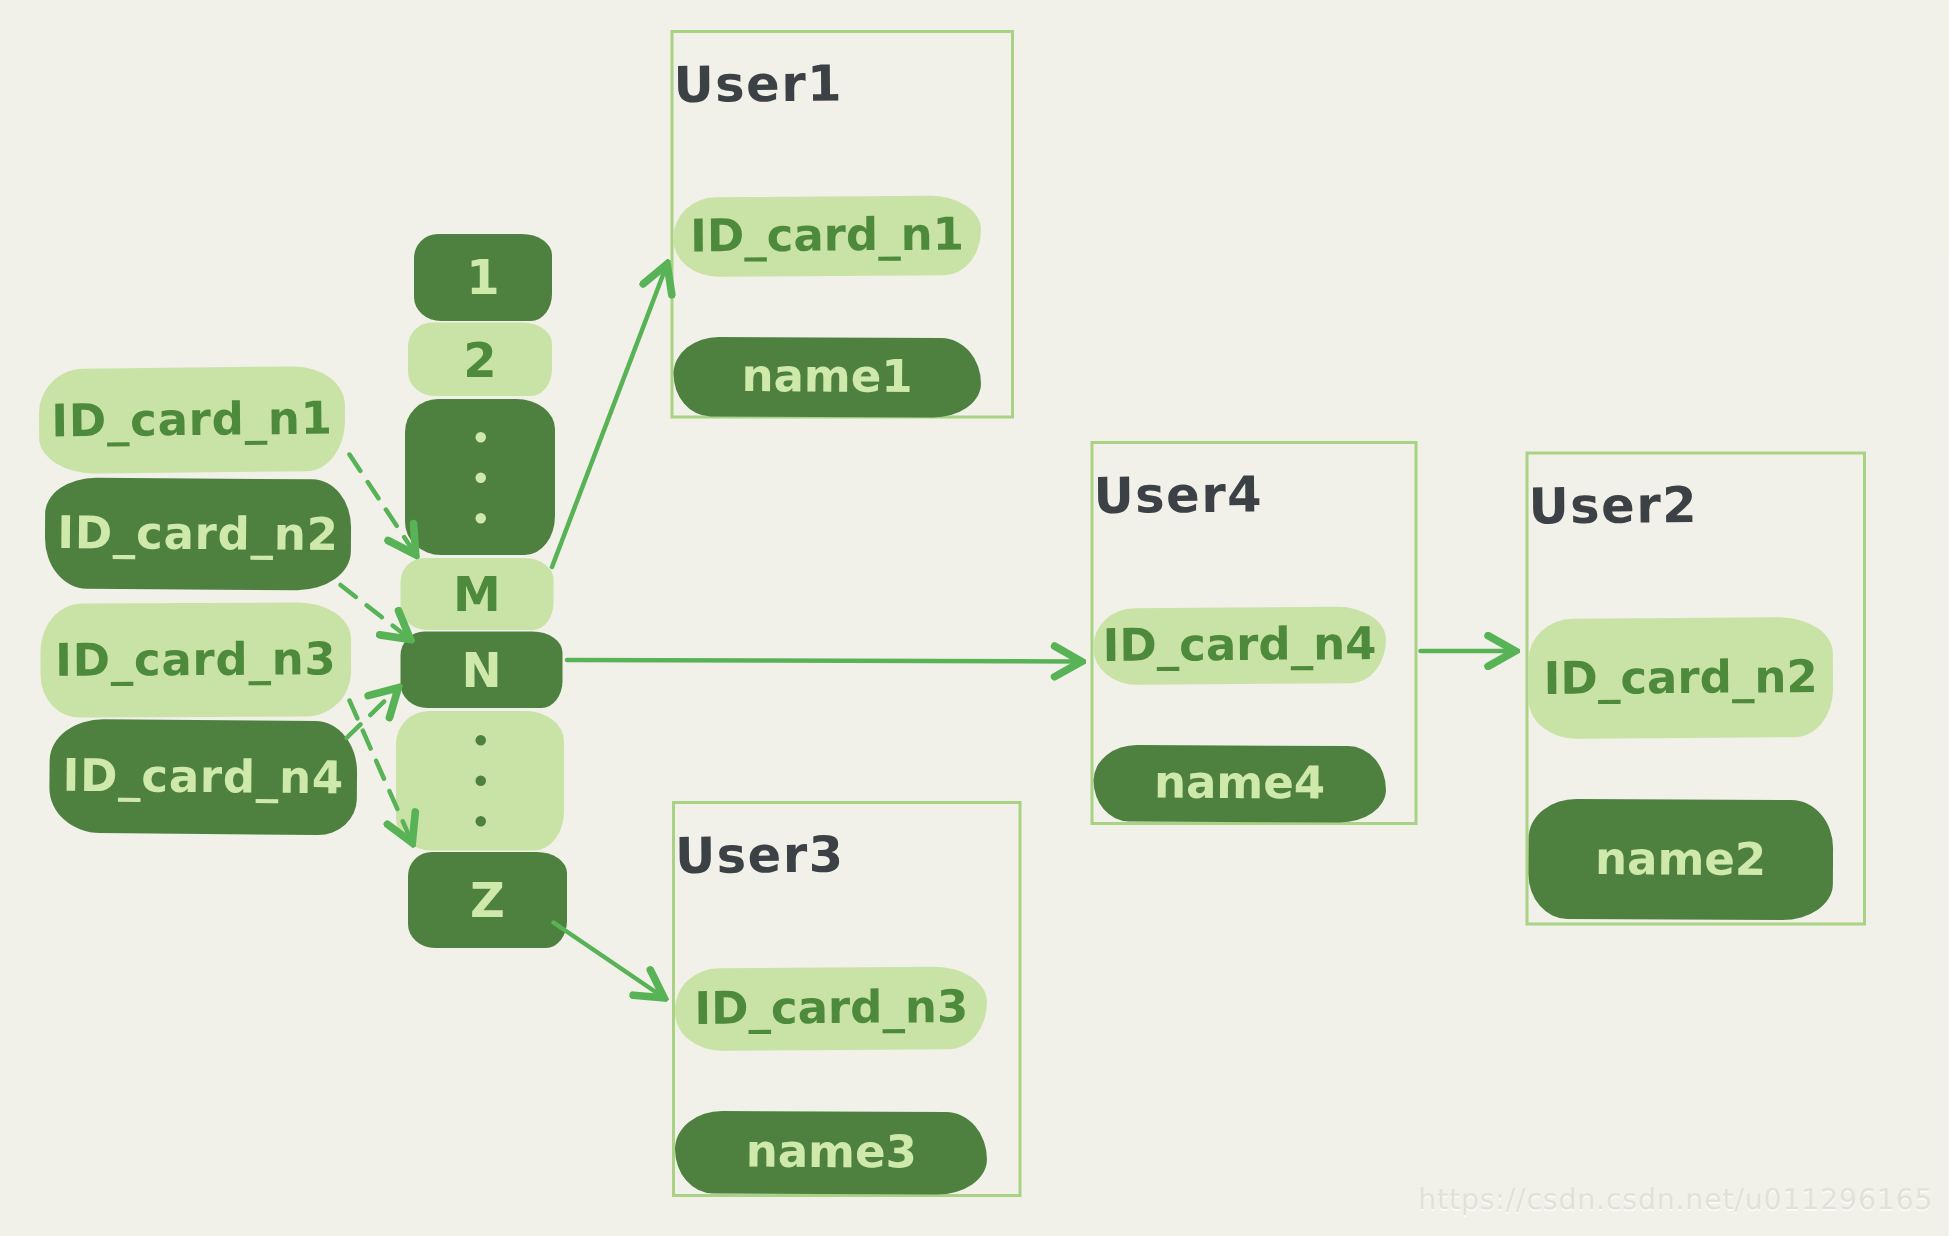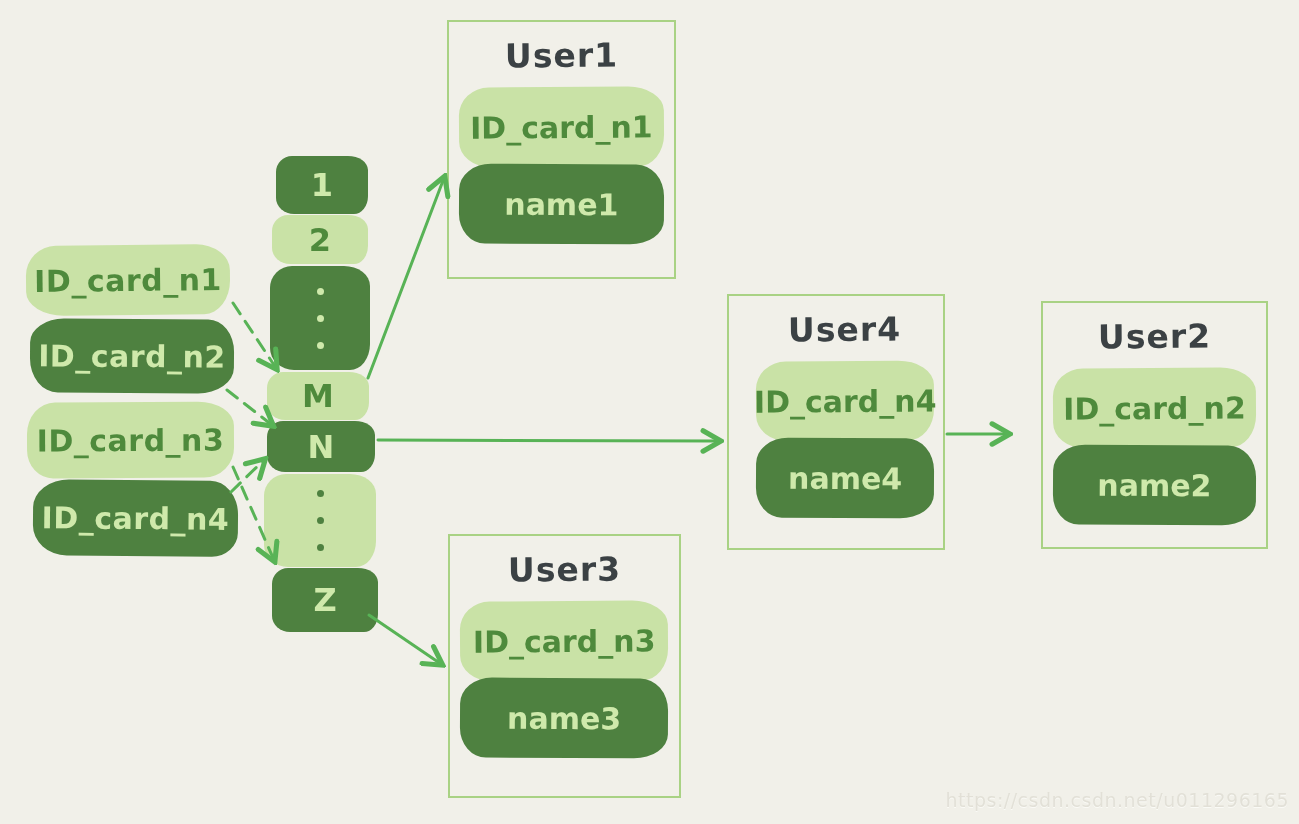--- a/index.html
+++ b/index.html
@@ -25,21 +25,21 @@
   .bucket{font-size:32px;}
   .bucket.b-sm{border-radius:16px 20px 14px 18px / 16px 14px 18px 16px;}
   .bucket.b-lg{border-radius:22px 26px 20px 24px / 22px 20px 26px 22px;}
   .dots-col{display:flex;flex-direction:column;align-items:center;gap:20px;}
   .dot{width:7px;height:7px;border-radius:50%;}
   .bucket.dark .dot{background:#cfe9ab;}
   .bucket.light .dot{background:#4e8140;}
   
   .user-box{
     position:absolute;border:2px solid #a9d284;background:transparent;
-    display:flex;flex-direction:column;align-items:center;box-sizing:border-box;
+    display:flex;flex-direction:column;box-sizing:border-box;gap:44px;
   }
   .user-title{
     margin-top:14px;font-size:33px;font-weight:700;color:#3b4144;
     letter-spacing:1px;transform:rotate(-.5deg);
   }
   .user-pill{
     position:relative;display:flex;align-items:center;justify-content:center;
     font-weight:700;font-size:30px;white-space:nowrap;width:91%;height:80px;
     box-sizing:border-box;
   }
@@ -91,27 +91,27 @@
     </span>
   </div>
   <div class="pill dark bucket b-sm" style="left:272px;top:568px;width:106px;height:64px;">Z</div>
 
   <div class="user-box" style="left:447px;top:20px;width:229px;height:259px;">
     <div class="user-title">User1</div>
     <div class="user-pill idcard">ID_card_n1</div>
     <div class="user-pill name">name1</div>
   </div>
 
-  <div class="user-box" style="left:727px;top:294px;width:218px;height:256px;padding-left:18px;">
+  <div class="user-box" style="left:727px;top:294px;width:218px;height:256px;">
     <div class="user-title">User4</div>
     <div class="user-pill idcard">ID_card_n4</div>
     <div class="user-pill name">name4</div>
   </div>
 
-  <div class="user-box" style="left:1017px;top:301px;width:227px;height:248px;margin-left:24px;">
+  <div class="user-box" style="left:1017px;top:301px;width:227px;height:316px;">
     <div class="user-title">User2</div>
     <div class="user-pill idcard">ID_card_n2</div>
     <div class="user-pill name">name2</div>
   </div>
 
   <div class="user-box" style="left:448px;top:534px;width:233px;height:264px;">
     <div class="user-title">User3</div>
     <div class="user-pill idcard">ID_card_n3</div>
     <div class="user-pill name">name3</div>
   </div>

